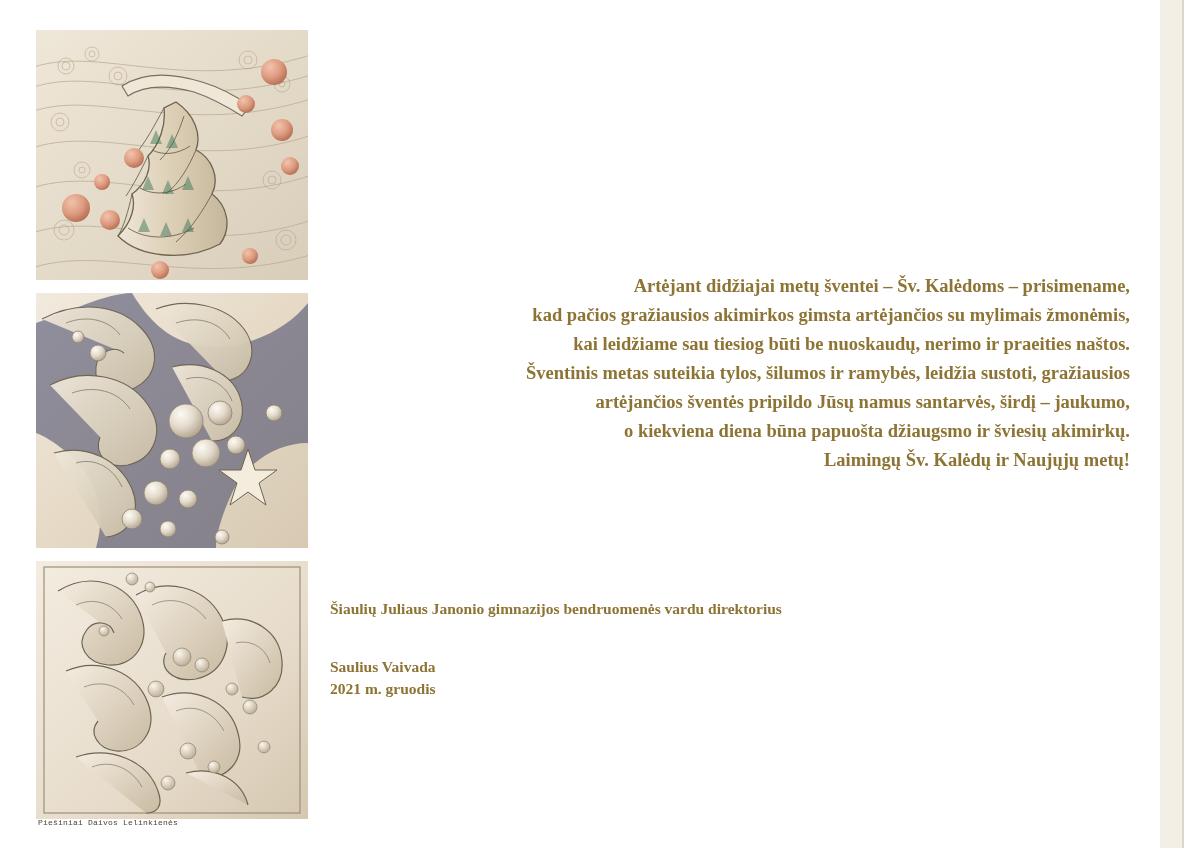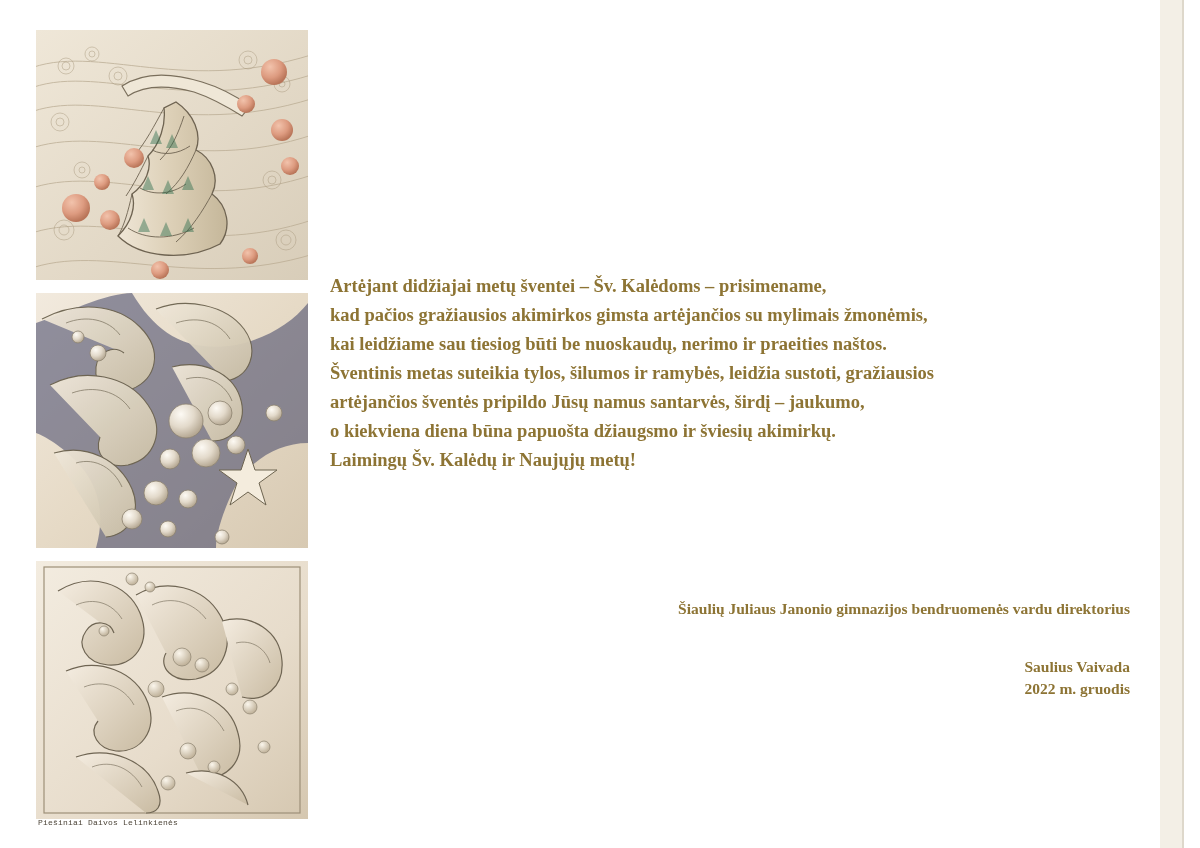--- a/index.html
+++ b/index.html
@@ -63,36 +63,36 @@
     color: #4c4438;
     letter-spacing: 0.2px;
   }
 
   
   .greeting {
     position: absolute;
     left: 330px;
     top: 272px;
     width: 800px;
-    text-align: left;
+    text-align: right;
     color: #8d7434;
     font-family: "Liberation Serif", serif;
     font-weight: bold;
     font-size: 18.5px;
     line-height: 29px;
   }
   .greeting p {
     margin: 0;
   }
   .signature-block {
     position: absolute;
     left: 330px;
     top: 598px;
     width: 800px;
-    text-align: right;
+    text-align: left;
     color: #8d7434;
     font-family: "Liberation Serif", serif;
     font-weight: bold;
   }
   .sig-org {
     font-size: 15.5px;
     line-height: 22px;
   }
   .sig-name {
     margin-top: 36px;
@@ -325,16 +325,16 @@
     <p>kai leidžiame sau tiesiog būti be nuoskaudų, nerimo ir praeities naštos.</p>
     <p>Šventinis metas suteikia tylos, šilumos ir ramybės, leidžia sustoti, gražiausios</p>
     <p>artėjančios šventės pripildo Jūsų namus santarvės, širdį – jaukumo,</p>
     <p>o kiekviena diena būna papuošta džiaugsmo ir šviesių akimirkų.</p>
     <p>Laimingų Šv. Kalėdų ir Naujųjų metų!</p>
   </div>
 
   <div class="signature-block">
     <div class="sig-org">Šiaulių Juliaus Janonio gimnazijos bendruomenės vardu direktorius</div>
     <div class="sig-name">Saulius Vaivada</div>
-    <div class="sig-date">2022 m. gruodis</div>
+    <div class="sig-date">2021 m. gruodis</div>
   </div>
 
 </div>
 
 </body></html>

